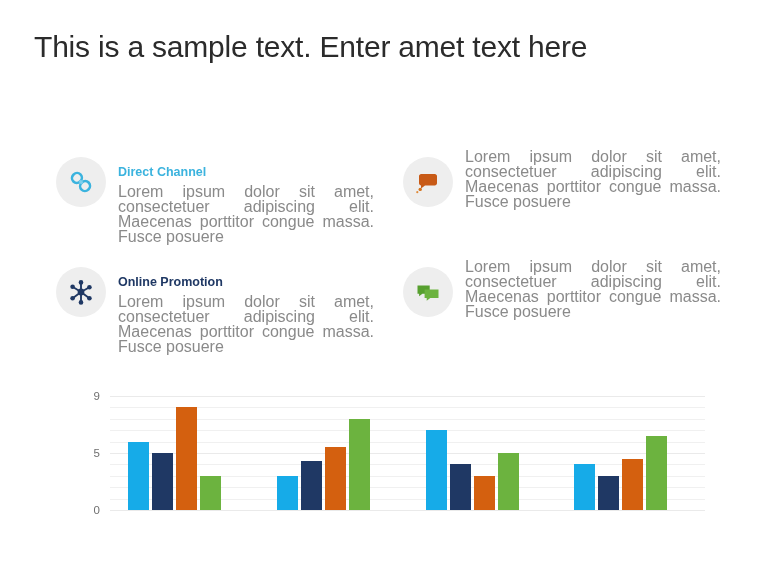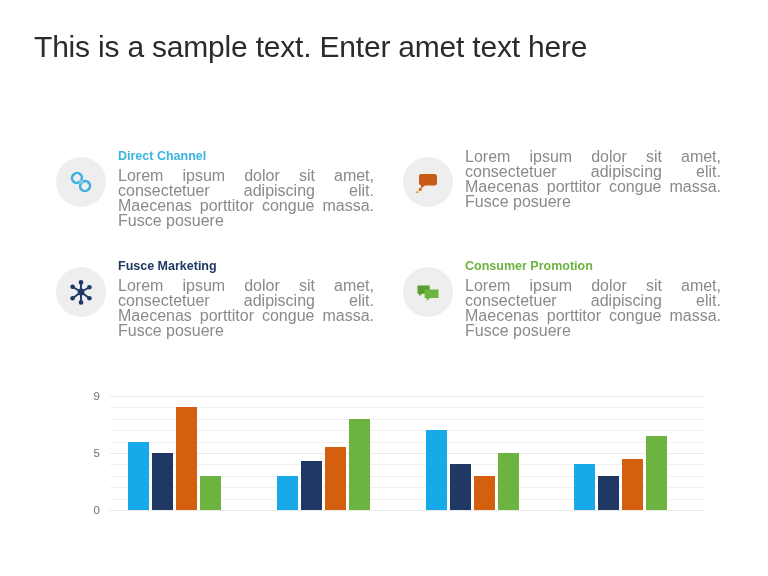--- a/index.html
+++ b/index.html
@@ -59,21 +59,21 @@
   }
   .icon-circle svg { display: block; }
 
   .feature-body {
     margin-left: 12px;
     width: 256px;
   }
   .feature-title {
     font-size: 12.5px;
     font-weight: bold;
-    margin: 0 0 5px 0;
+    margin: 16px 0 5px 0;
     line-height: 14px;
   }
   .feature-text {
     font-size: 16px;
     line-height: 15px;
     color: #8a8a8a;
     text-align: justify;
     margin: 0;
   }
 
@@ -191,34 +191,33 @@
           <circle cx="14" cy="4.4" r="2.3"></circle>
           <circle cx="22.4" cy="9.2" r="2.3"></circle>
           <circle cx="22.4" cy="20.3" r="2.3"></circle>
           <circle cx="14" cy="24.4" r="2.3"></circle>
           <circle cx="5.6" cy="20.3" r="2.3"></circle>
           <circle cx="5.6" cy="8.8" r="2.3"></circle>
         </g>
       </svg>
     </div>
     <div class="feature-body">
-      <p class="feature-title" style="color:#1F3864">Fusce Marketing</p>
+      <p class="feature-title" style="color:#1F3864">Online Promotion</p>
       <p class="feature-text">Lorem ipsum dolor sit amet, consectetuer adipiscing elit. Maecenas porttitor congue massa. Fusce posuere</p>
     </div>
   </div>
 
   <div class="feature c3">
     <div class="icon-circle">
       <svg width="28" height="28" viewBox="0 0 28 28">
         <path d="M3.5 7.6h12.2v8.1H8.4l-3.3 2.6v-2.6H3.5z" fill="#57A02F"></path>
         <path d="M10.6 11.4h13.9v8.6h-8.2l-3.6 2.8v-2.8h-2.1z" fill="#6CB33F"></path>
       </svg>
     </div>
     <div class="feature-body">
-      <p class="feature-title" style="color:#6CB33F">Consumer Promotion</p>
       <p class="feature-text">Lorem ipsum dolor sit amet, consectetuer adipiscing elit. Maecenas porttitor congue massa. Fusce posuere</p>
     </div>
   </div>
 
 </div>
 
 <div id="chart">
   <div id="chart-ylabels">
       <div class="ytick" style="top: 114px;">0</div>
       <div class="ytick" style="top: 57px;">5</div>

